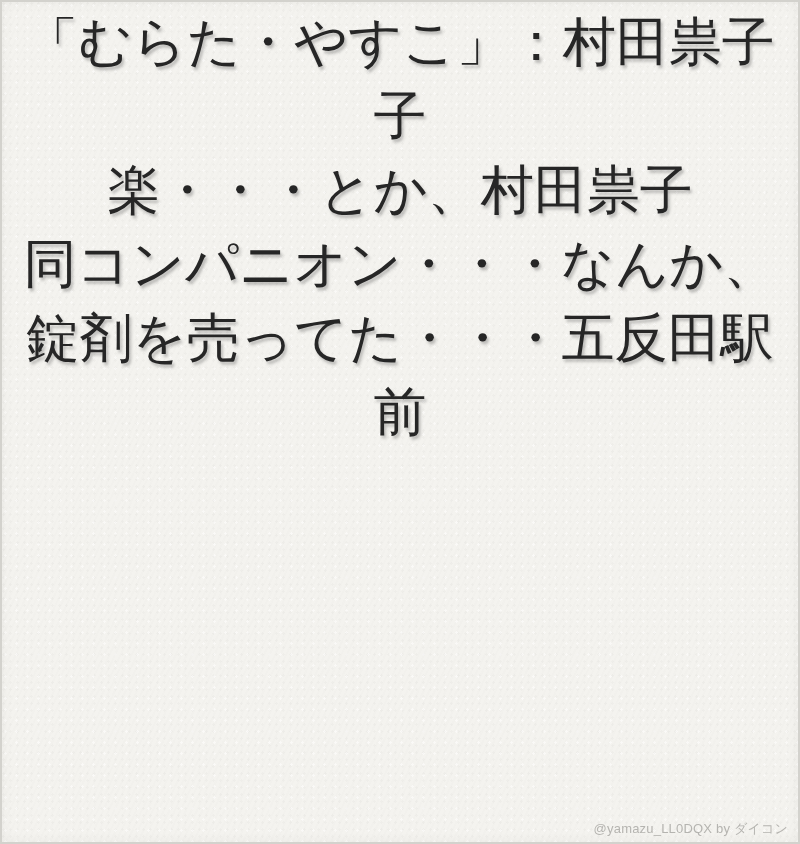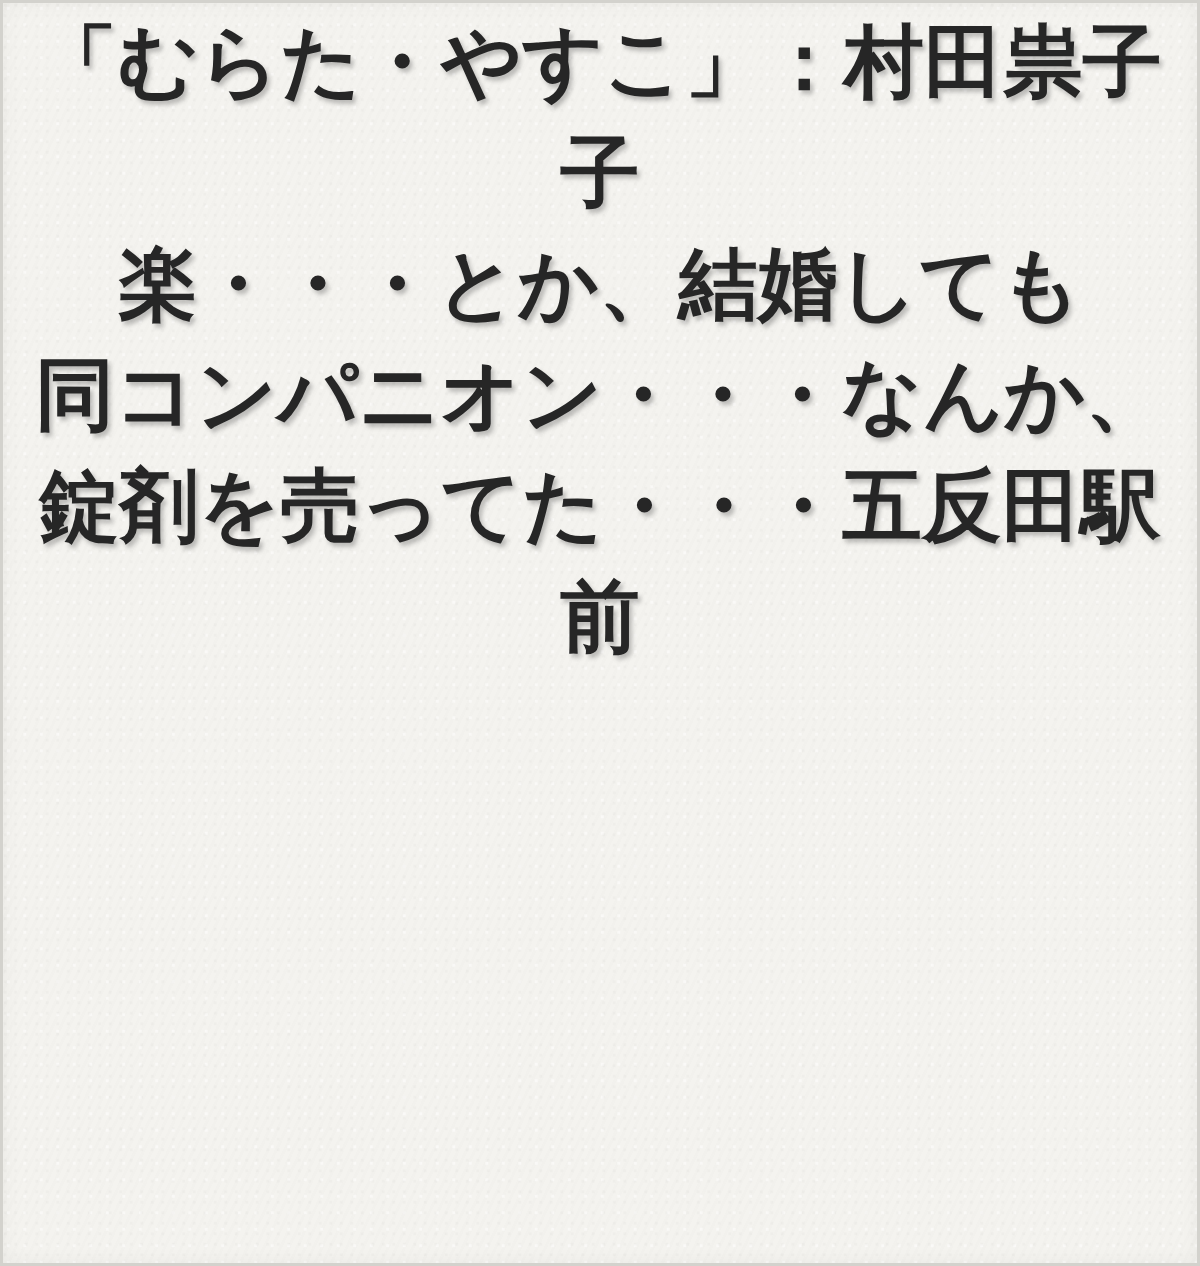--- a/index.html
+++ b/index.html
@@ -30,21 +30,21 @@
   }
   .text-block {
     position: absolute;
     left: 0;
     right: 0;
     top: 0;
     padding: 5px 18px 0 18px;
     text-align: center;
     font-size: 53px;
     line-height: 74px;
-    font-weight: 700;
+    font-weight: 400;
     color: #262626;
     letter-spacing: 0;
     text-shadow: 2px 3px 3px rgba(60,60,60,0.30);
     white-space: nowrap;
   }
   .text-line {
     display: block;
   }
   .watermark {
     position: absolute;
@@ -57,18 +57,19 @@
     text-shadow: none;
   }
 </style>
 </head>
 <body>
 
 <div class="card">
   <div class="text-block">
     <span class="text-line">「むらた・やすこ」：村田祟子</span>
     <span class="text-line">子</span>
-    <span class="text-line">楽・・・とか、結婚しても</span>
+    <span class="text-line">楽・・・とか、村田祟子</span>
     <span class="text-line">同コンパニオン・・・なんか、</span>
     <span class="text-line">錠剤を売ってた・・・五反田駅</span>
     <span class="text-line">前</span>
   </div>
+  <div class="watermark">@yamazu_LL0DQX by ダイコン</div>
 </div>
 
 </body></html>

